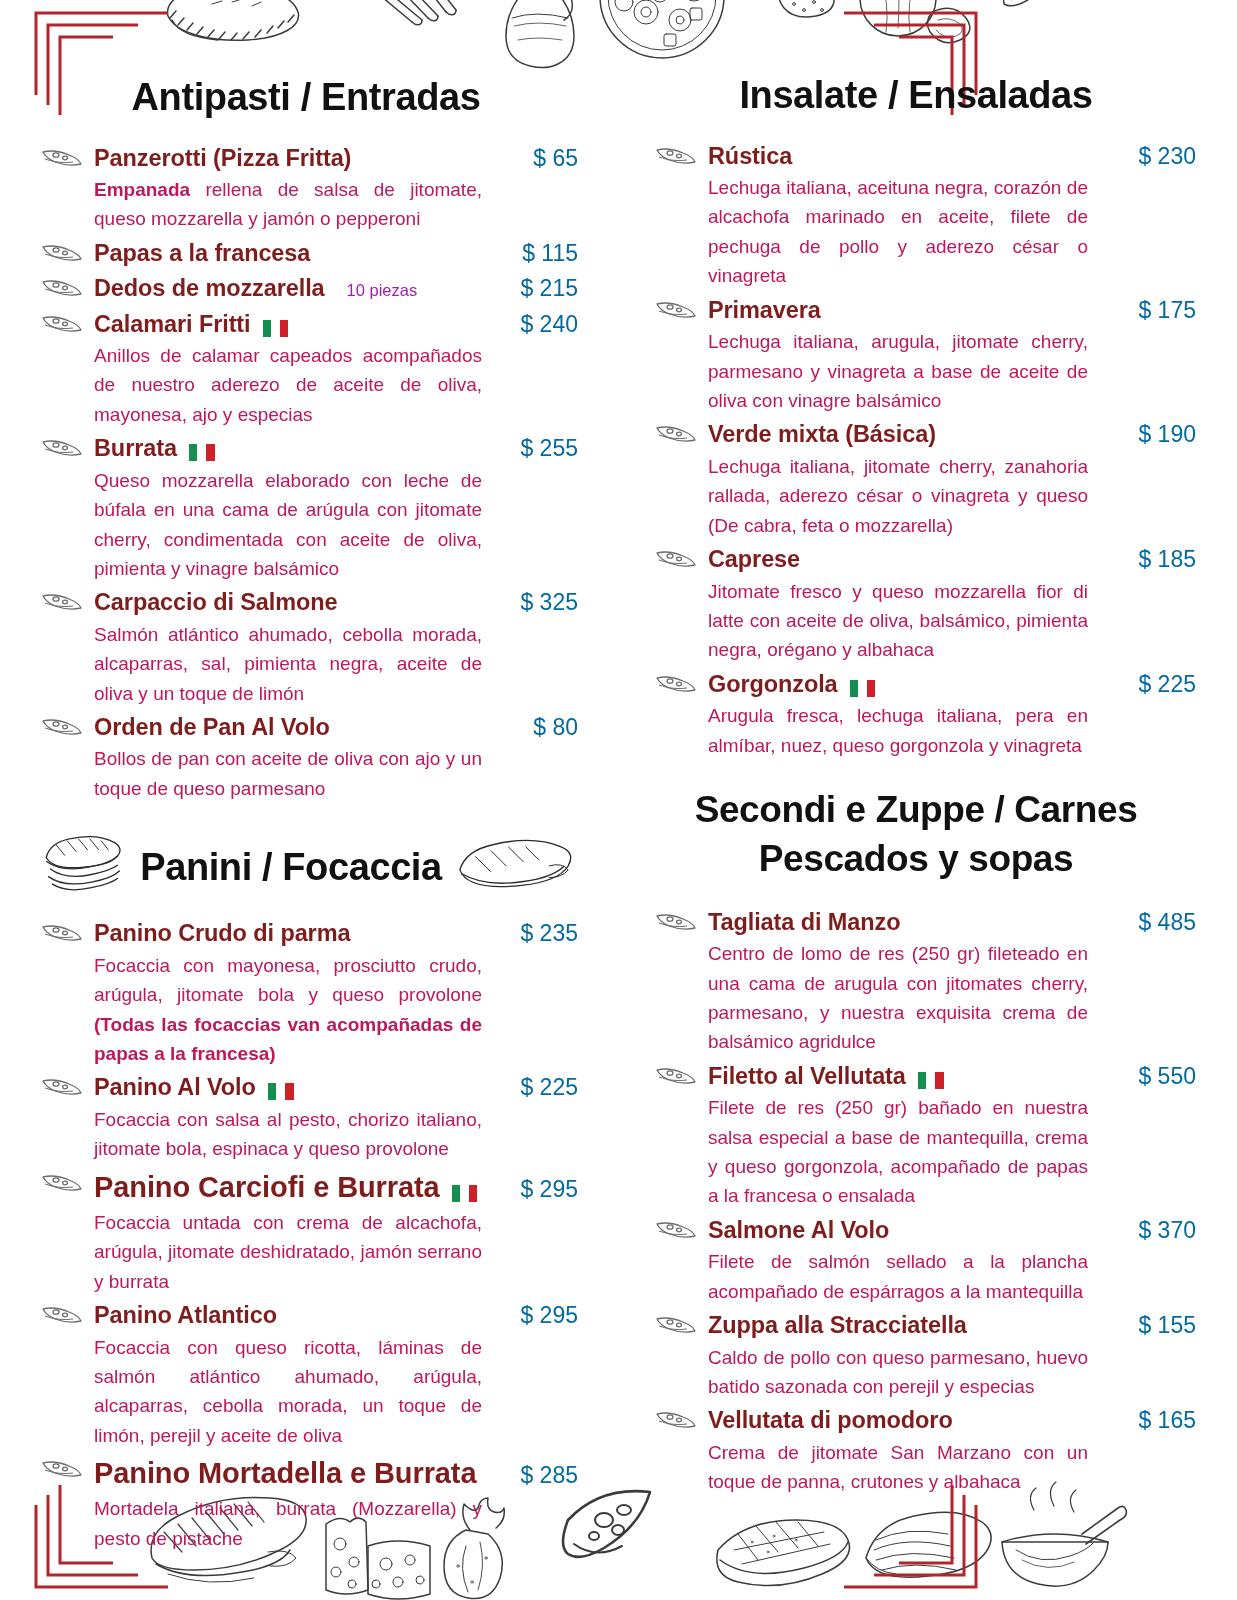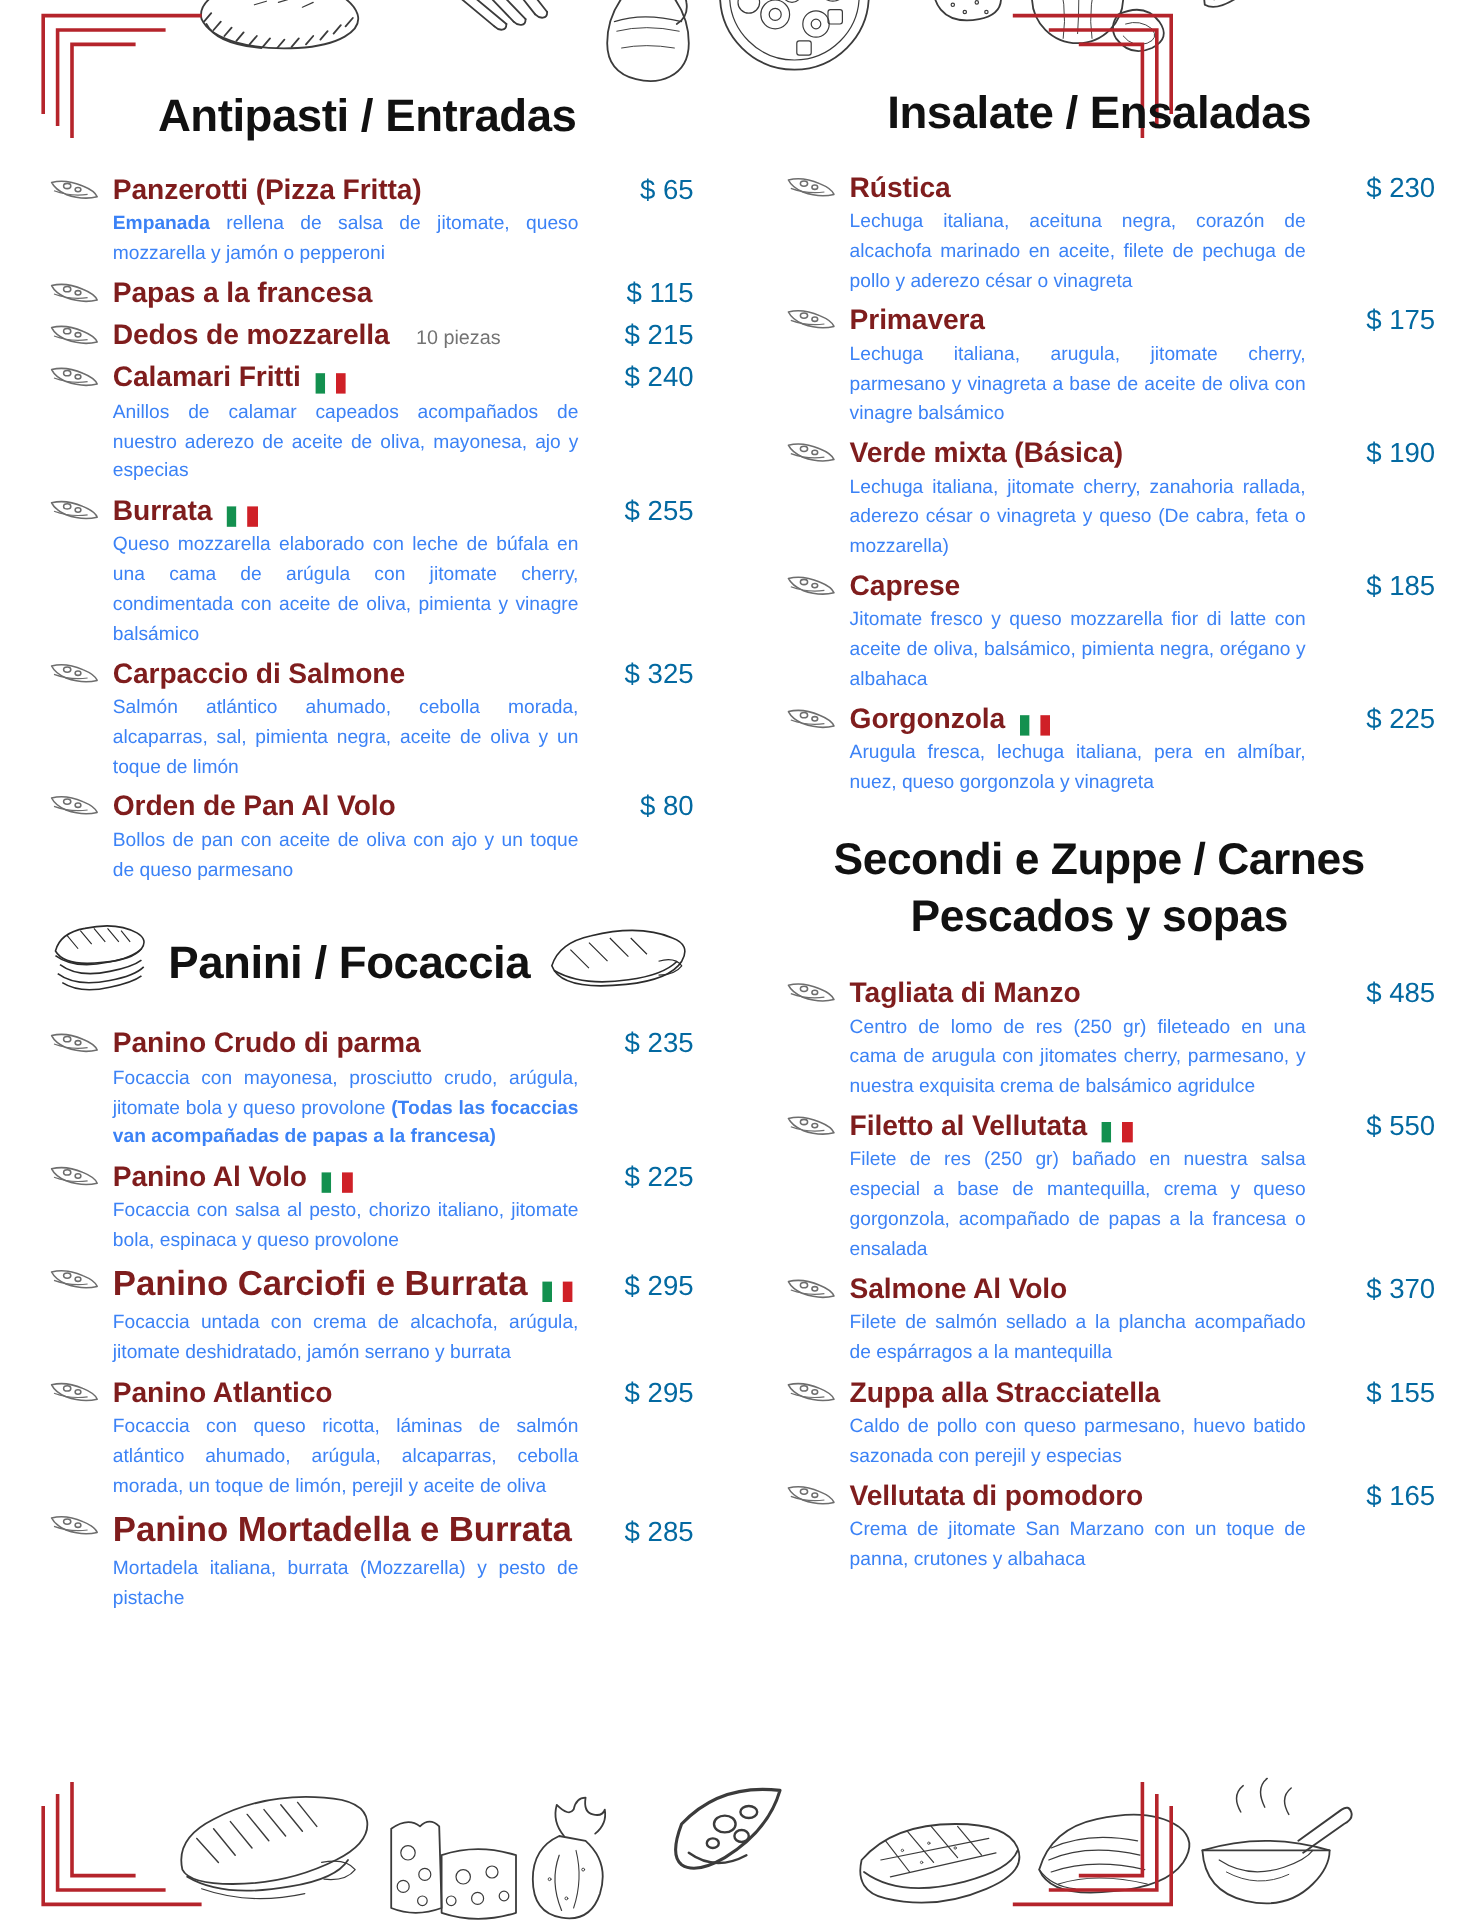--- a/index.html
+++ b/index.html
@@ -60,42 +60,42 @@
   .name{
     color:#7f1d1d;
     font-size:23.5px;
     font-weight:600;
     letter-spacing:-0.1px;
     white-space:nowrap;
     line-height:1.42;
   }
   .name.sm{font-size:29px;}
   .qty{
-    font-size:16.5px;color:#737373;font-weight:400;margin-left:22px;
+    font-size:16.5px;color:#a21caf;font-weight:400;margin-left:22px;
     white-space:nowrap;
   }
   .flag{display:inline-block;width:26px;height:17px;margin-left:12px;
         vertical-align:-2px;position:relative;top:2px;}
   .flag i{display:inline-block;width:8.6px;height:17px;vertical-align:top;}
   .flag .g{background:#13904f;}
   .flag .w{background:#ffffff;}
   .flag .r{background:#cf2027;}
   .price{
     margin-left:auto;
     font-size:23px;
     color:#0369a1;
     font-weight:400;
     white-space:nowrap;
     padding-left:14px;
     line-height:1.42;
   }
   .desc{
-    font-size:16px;
+    font-size:19px;
     line-height:1.55;
-    color:#3b82f6;
+    color:#be185d;
     text-align:justify;
     text-justify:inter-word;
     margin:0 0 3px 0;
     padding-right:2px;
     max-width:388px;
   }
   .desc b{font-weight:700;}
   .col-right .desc{max-width:380px;}
   .col-right .item{padding-left:72px;}
   .col-right .bullet{left:18px;}

